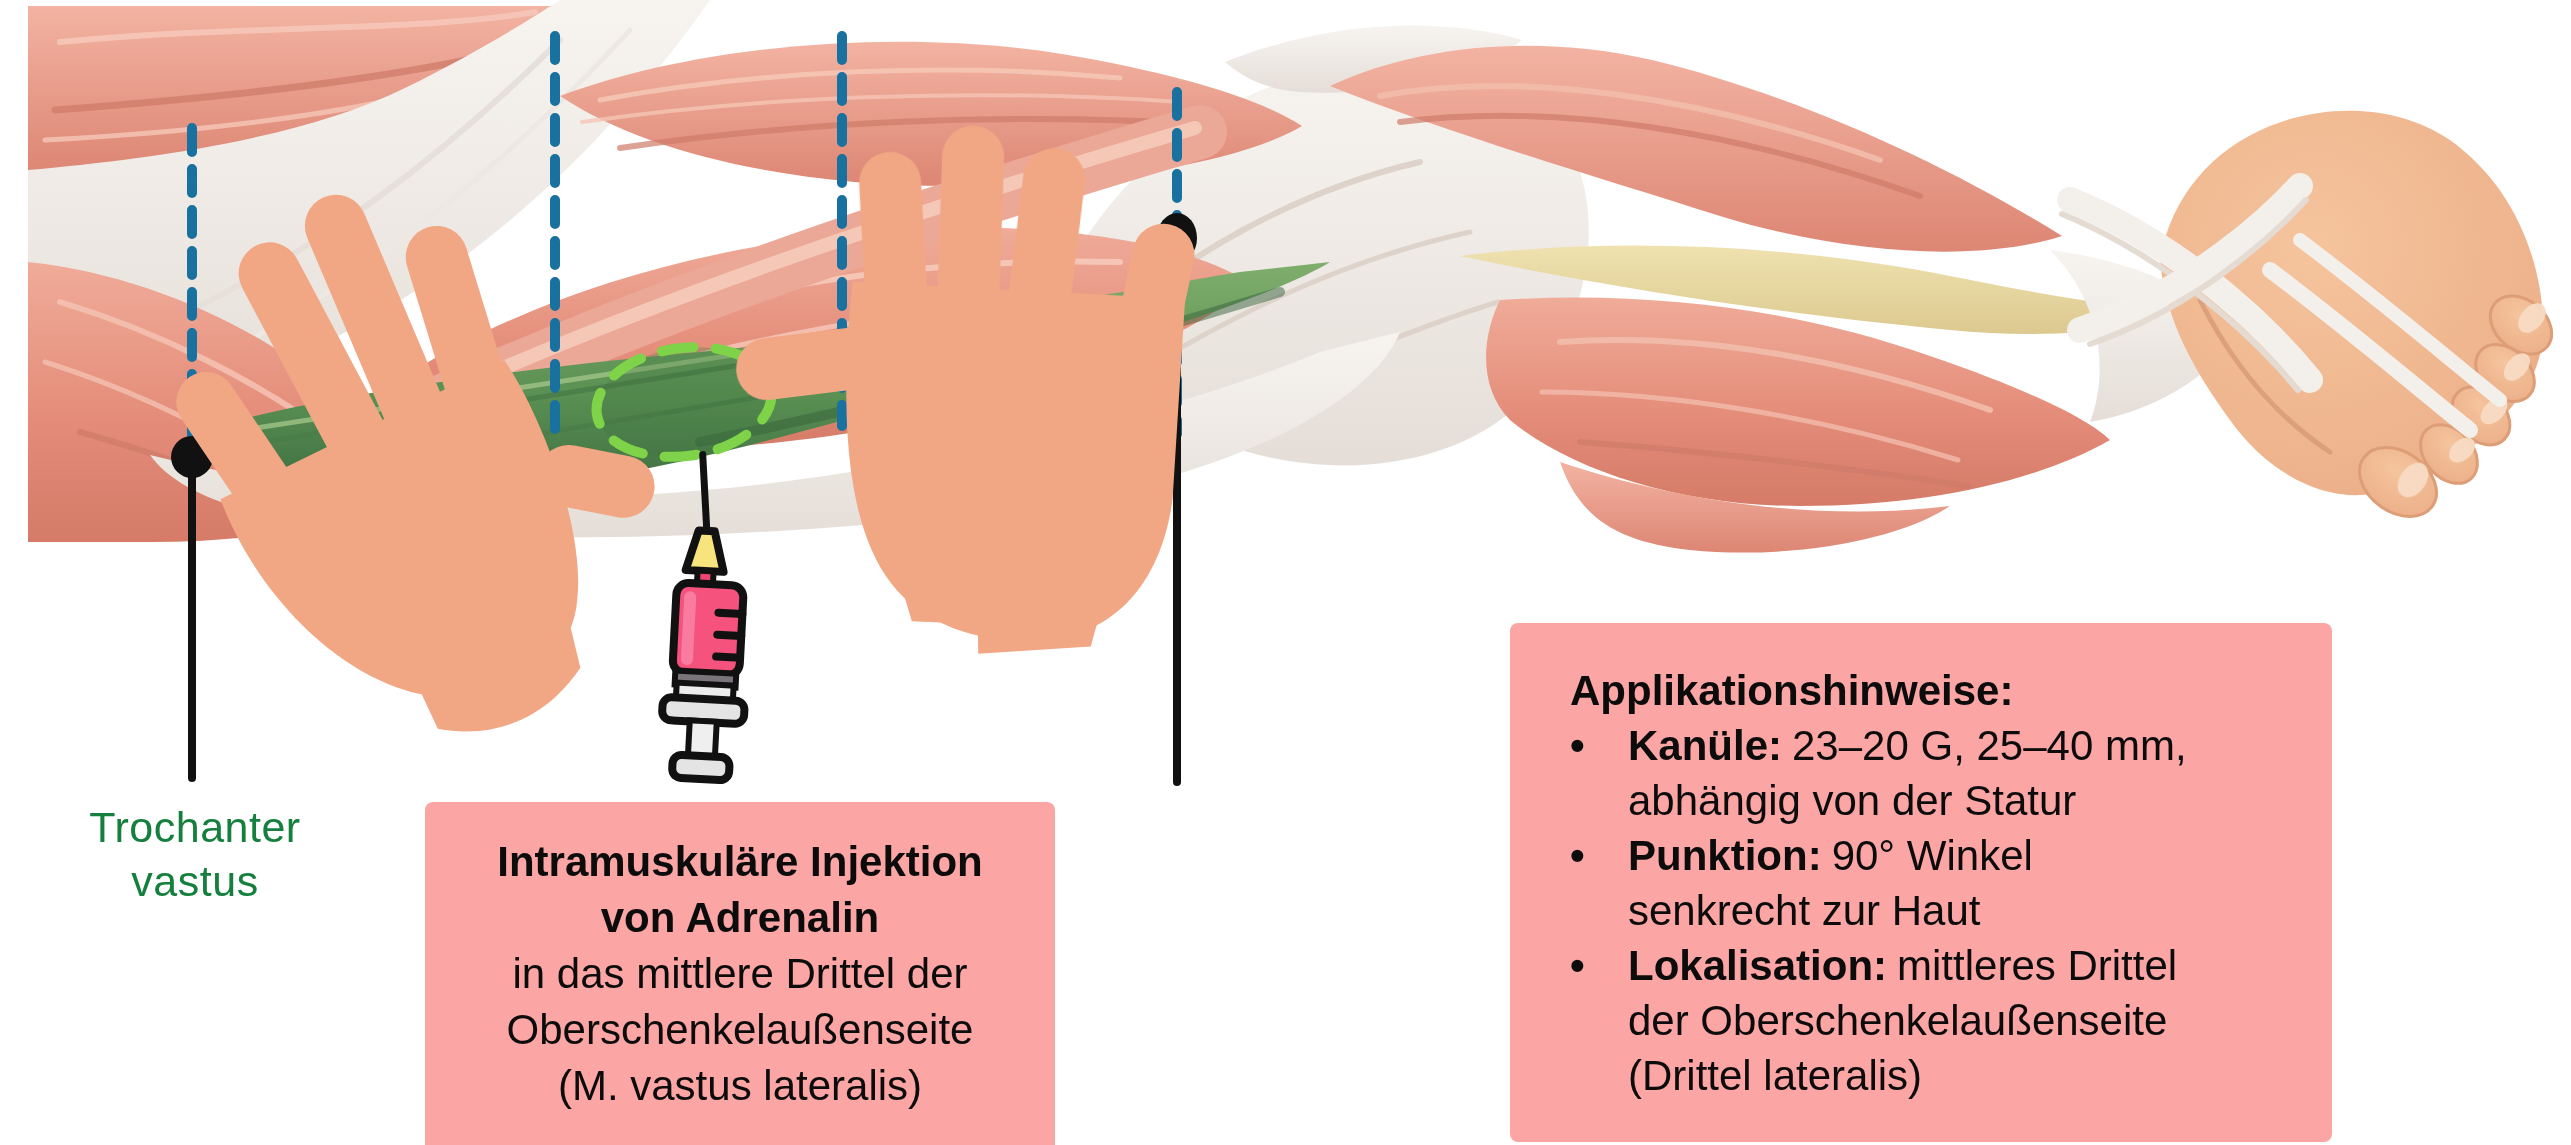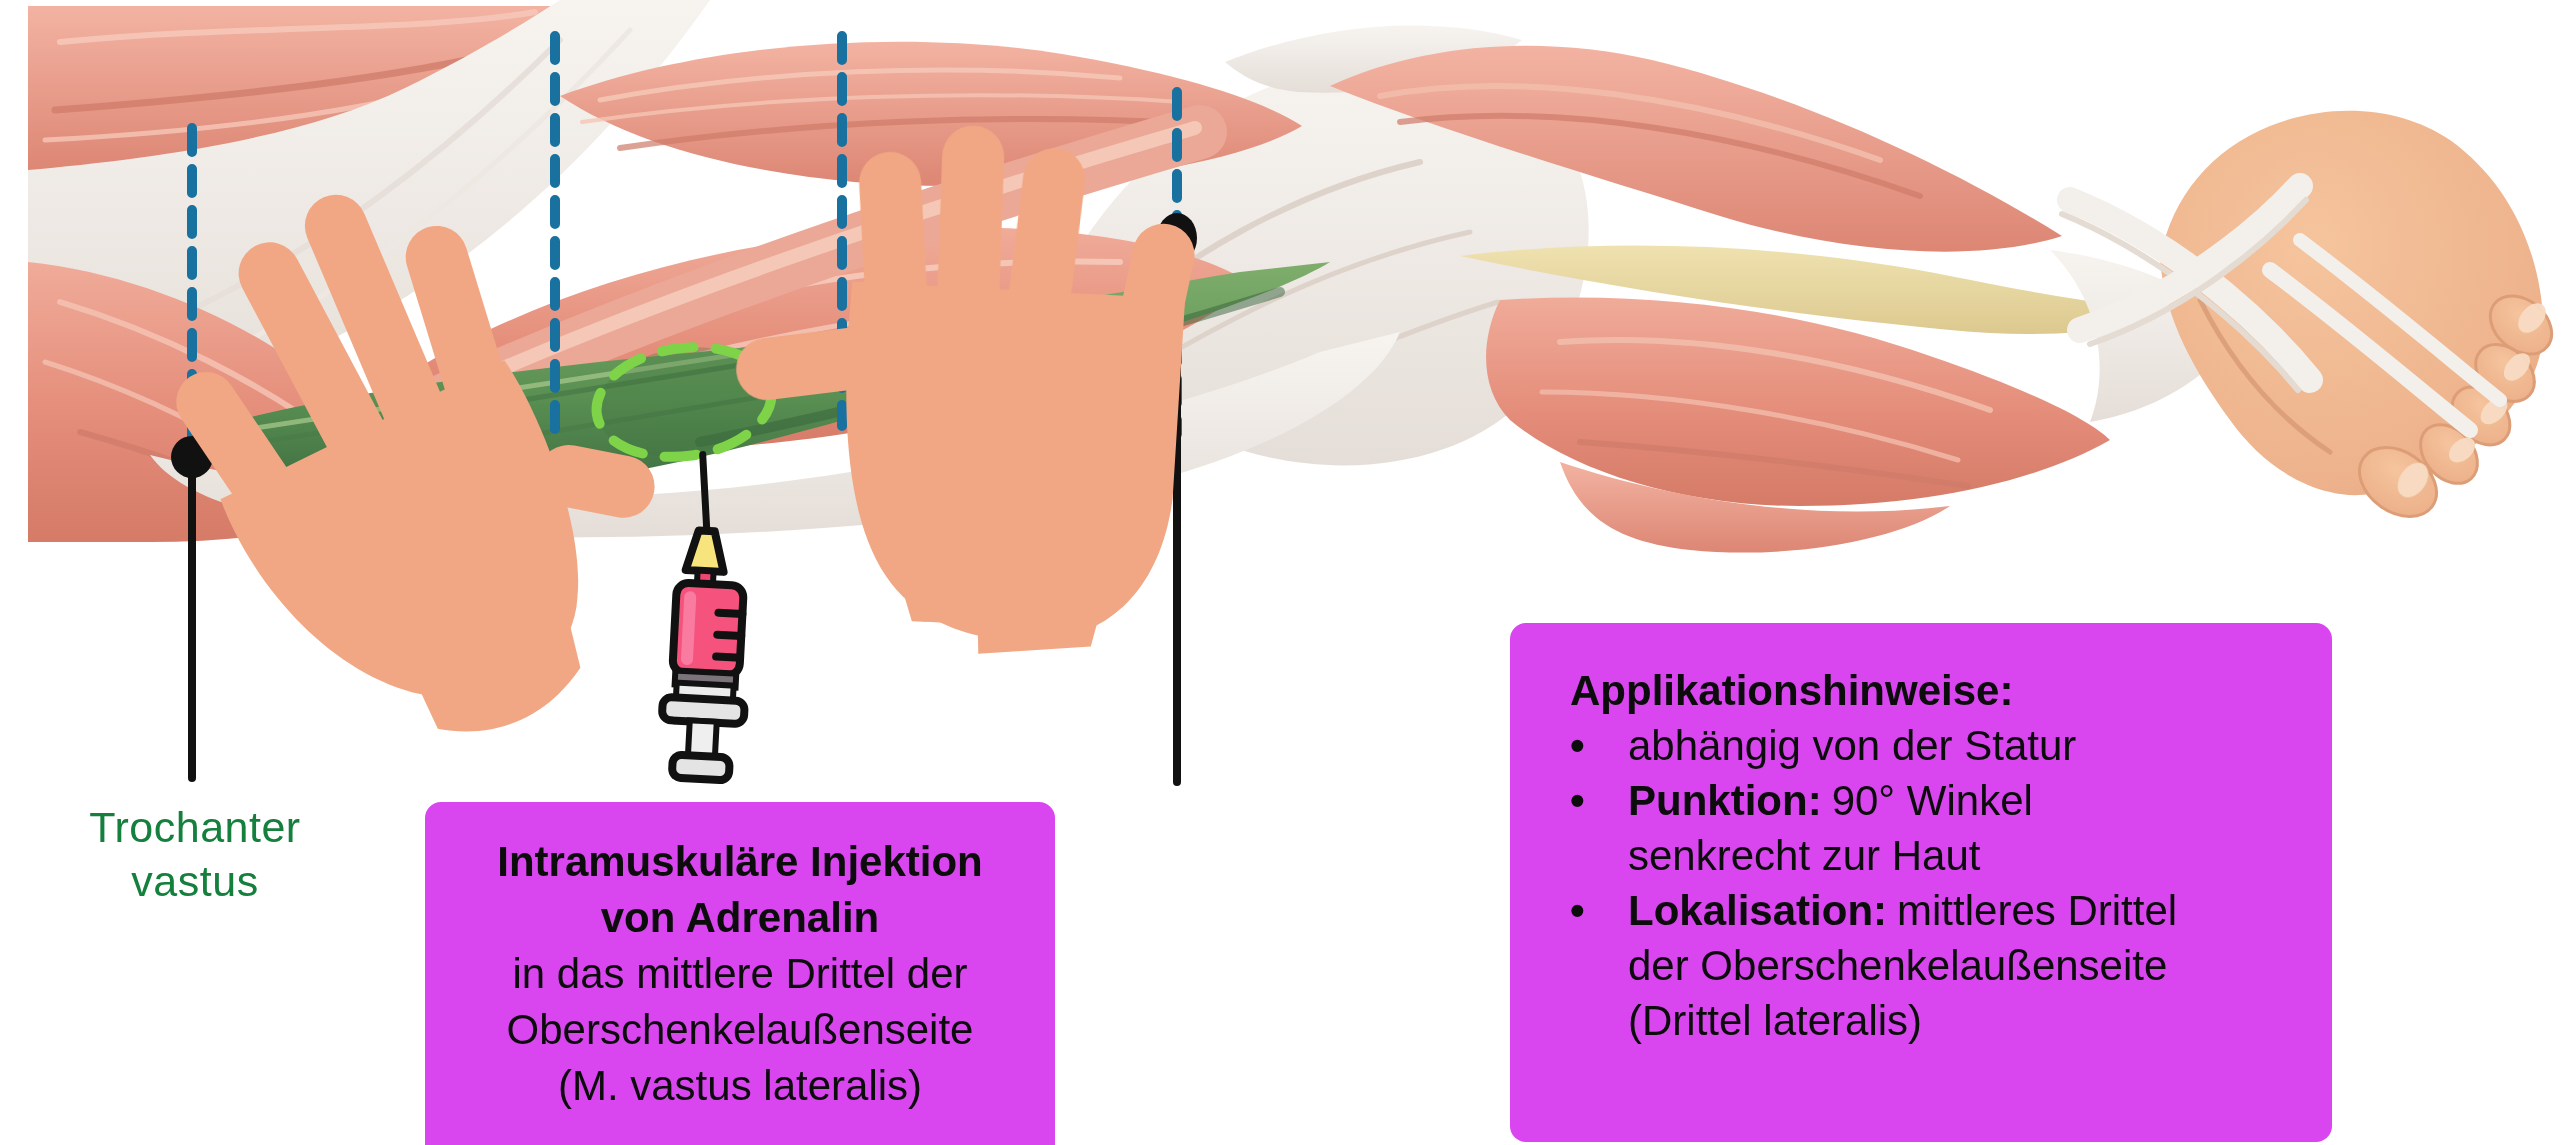--- a/index.html
+++ b/index.html
@@ -4,21 +4,21 @@
 <style>
   html,body{margin:0;padding:0;background:#ffffff;}
   body{font-family:"Liberation Sans", sans-serif;}
   .canvas{position:relative;width:2571px;height:1145px;background:#ffffff;overflow:hidden;color:#0c0c0c;}
   .illustration{position:absolute;left:0;top:0;}
 
   .label{position:absolute;text-align:center;font-size:43px;line-height:54px;color:#15803d;letter-spacing:0.5px;}
   .label-trochanter{left:45px;top:800px;width:300px;}
   .label-patella{left:1037px;top:824px;width:300px;}
 
-  .greenbox{position:absolute;background:#d946ef;border-radius:16px;box-sizing:border-box;}
+  .greenbox{position:absolute;background:#fca5a5;border-radius:8px;box-sizing:border-box;}
   .box-injection{left:425px;top:802px;width:630px;height:426px;padding-top:32px;text-align:center;font-size:42px;line-height:56px;}
   .box-hints{left:1510px;top:623px;width:822px;height:519px;padding:40px 34px 0 60px;font-size:42px;line-height:55px;}
   .bold{font-weight:bold;}
   .hint-title{font-weight:bold;}
   .hint-item{display:grid;grid-template-columns:58px 1fr;}
   .hint-bullet{font-weight:bold;}
   .lead{font-weight:bold;margin-right:10px;}
 </style>
 </head>
 <body>
@@ -220,20 +220,21 @@
     <div>Oberschenkelaußenseite</div>
     <div>(M. vastus lateralis)</div>
   </div>
 
   <div class="greenbox box-hints">
     <div class="hint-title">Applikationshinweise:</div>
 
     <div class="hint-item">
       <div class="hint-bullet">•</div>
       <div>
+        <div><span class="lead">Kanüle:</span><span>23–20 G, 25–40 mm,</span></div>
         <div>abhängig von der Statur</div>
         <div></div>
       </div>
     </div>
 
     <div class="hint-item">
       <div class="hint-bullet">•</div>
       <div>
         <div><span class="lead">Punktion:</span><span>90° Winkel</span></div>
         <div>senkrecht zur Haut</div>

